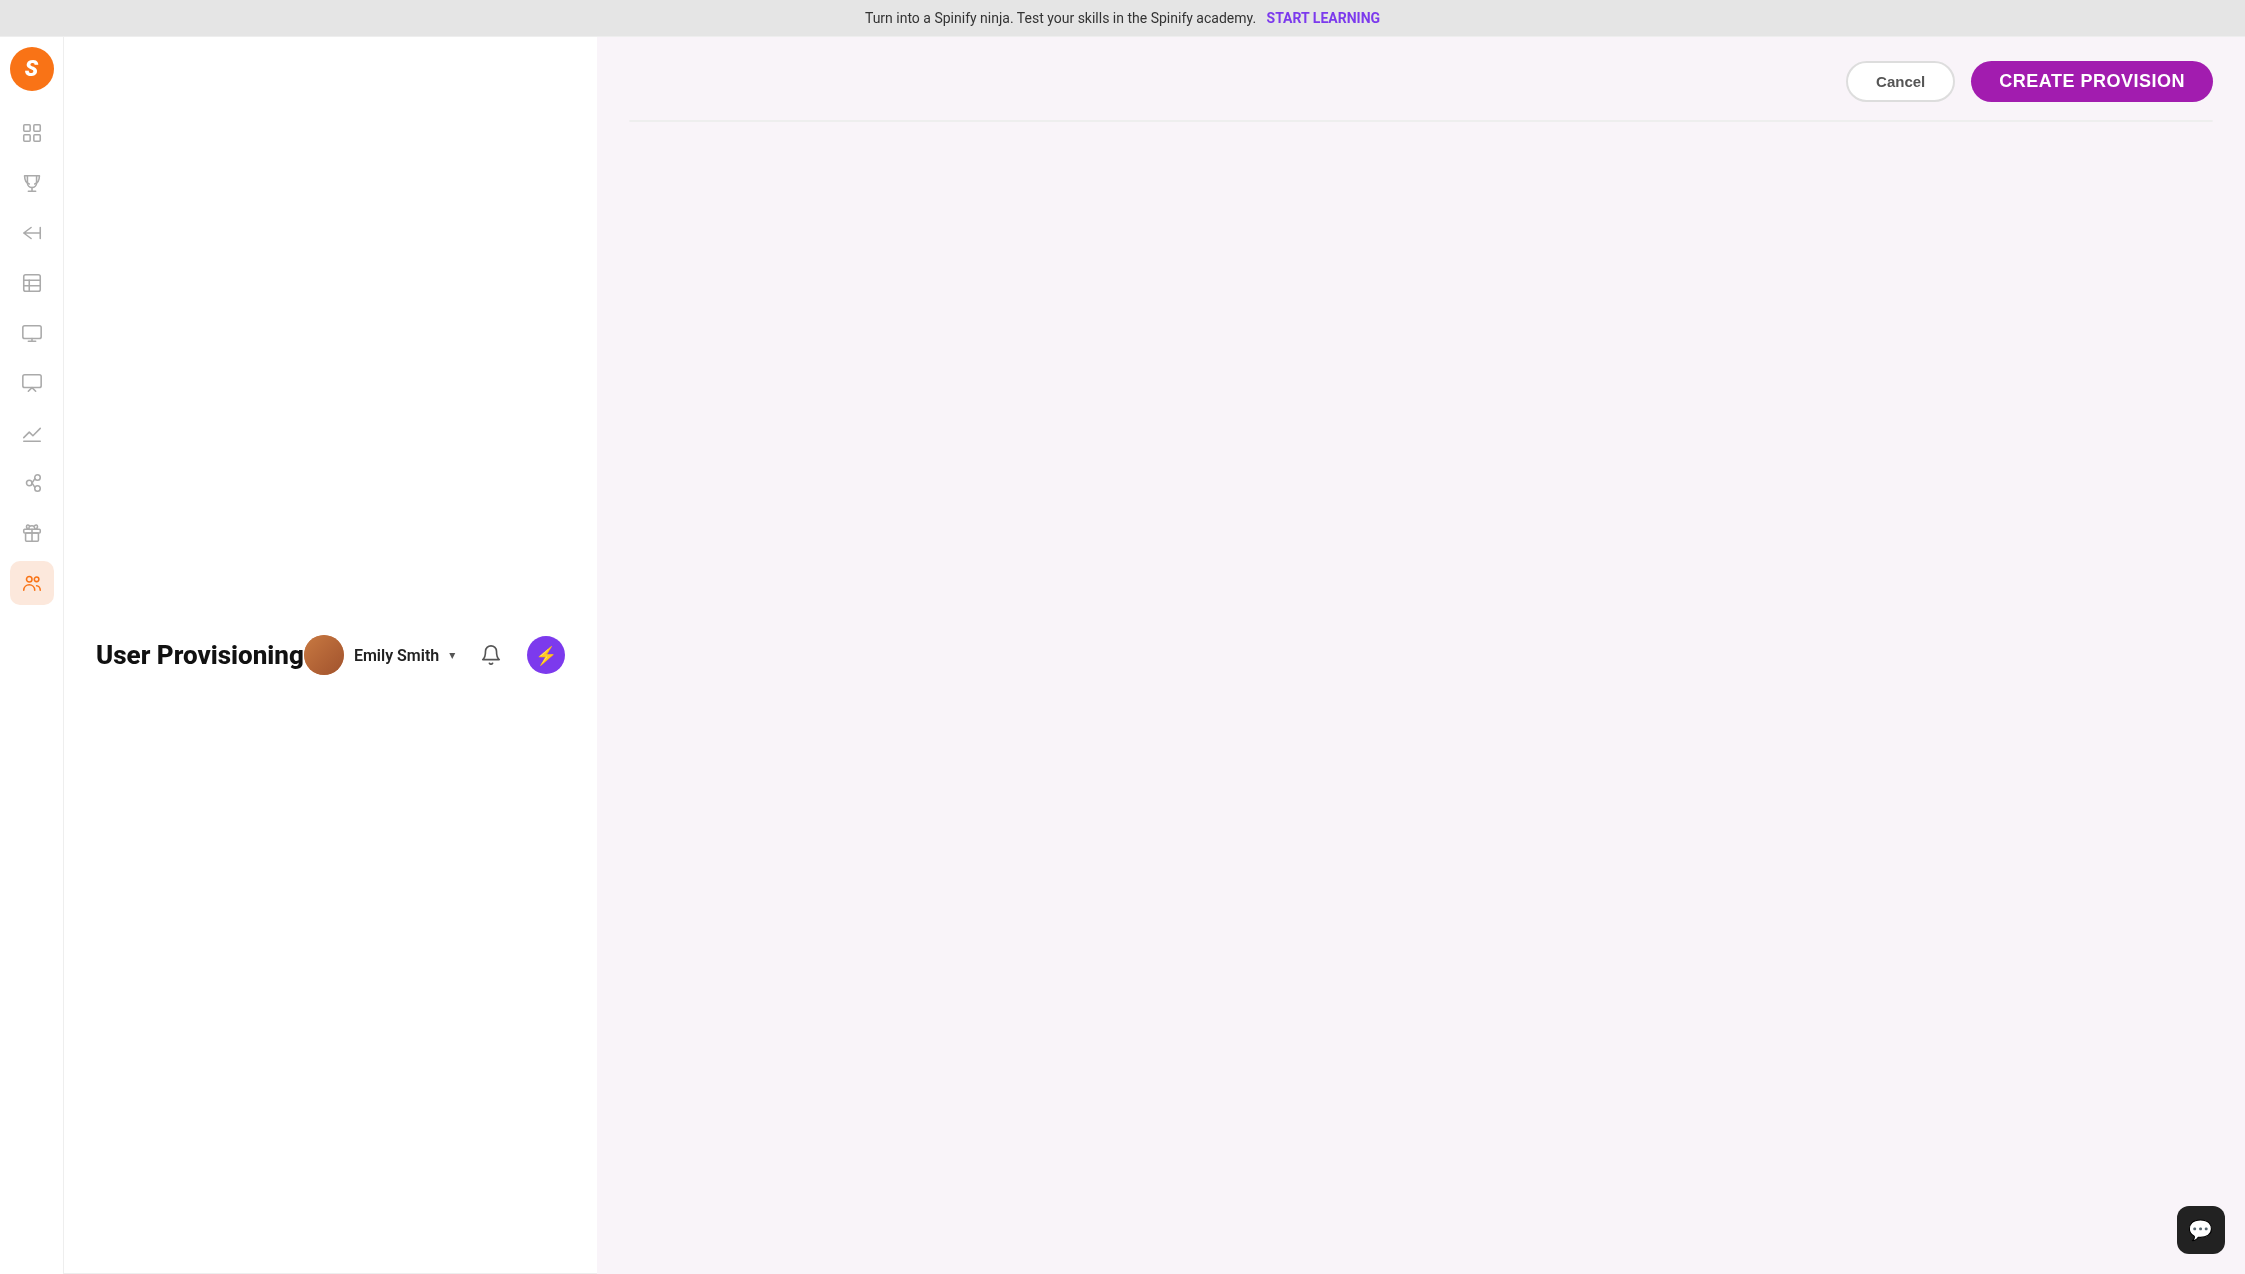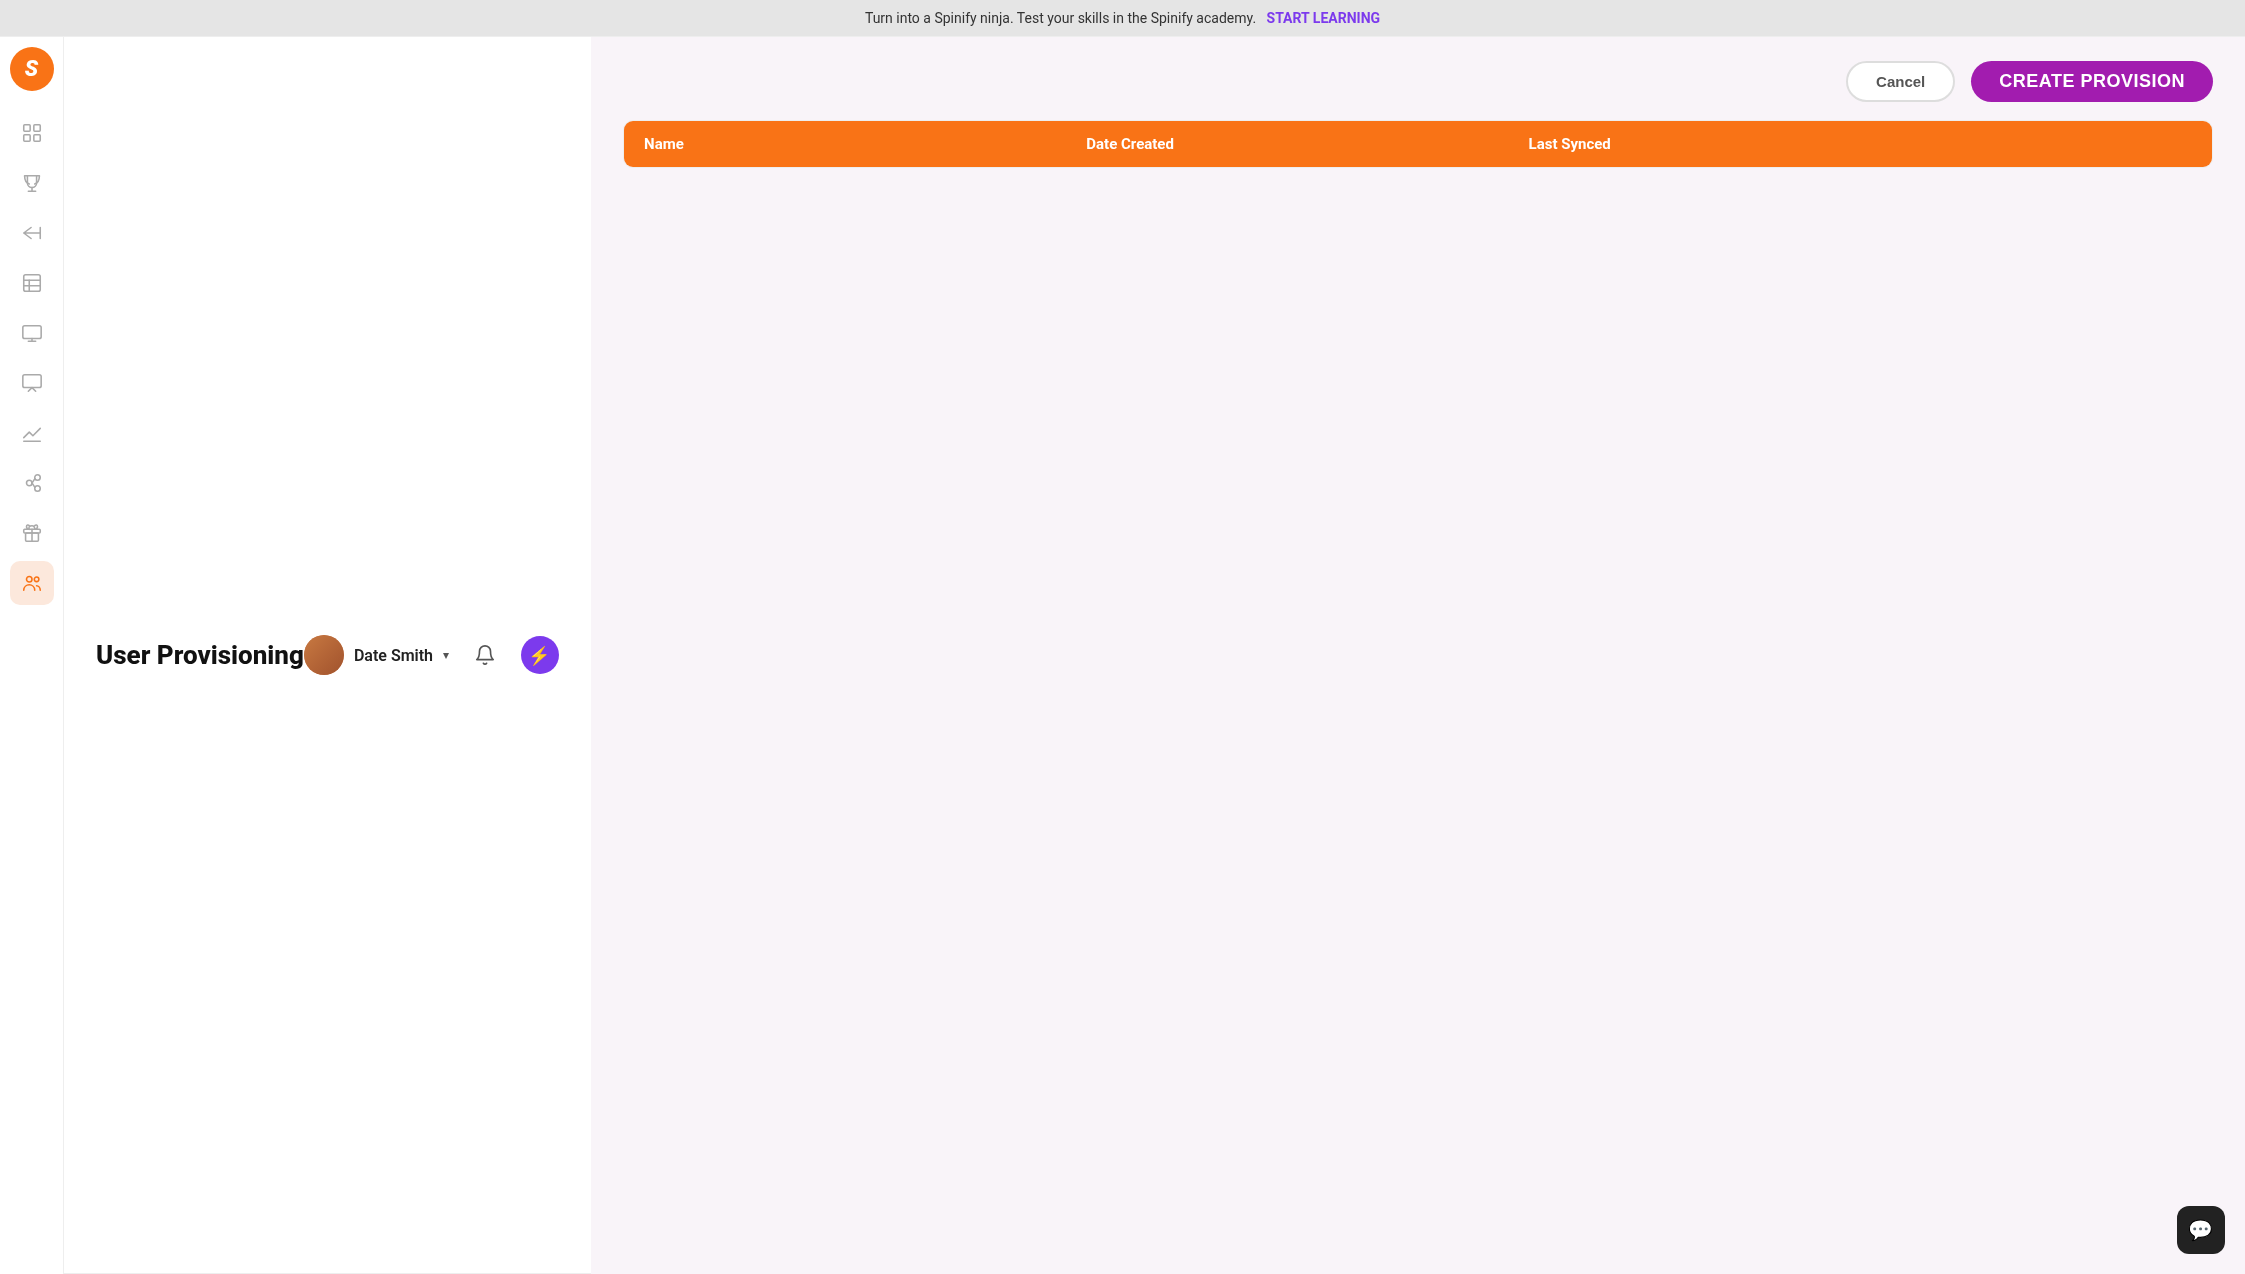--- a/index.html
+++ b/index.html
@@ -360,21 +360,21 @@
 
   <div class="content-area">
 
     <header class="header">
       <h1 class="page-title">User Provisioning</h1>
       <div class="header-right">
         <div class="user-profile">
           <div class="avatar">
             <div class="avatar-inner"></div>
           </div>
-          <span class="user-name">Date Smith</span>
+          <span class="user-name">Emily Smith</span>
           <span class="chevron-icon">▾</span>
         </div>
         <div class="notification-btn">
           <svg viewBox="0 0 24 24">
               <path d="M18 8A6 6 0 106 8c0 7-3 9-3 9h18s-3-2-3-9M13.73 21a2 2 0 01-3.46 0"></path>
             </svg>
         </div>
         <div class="bolt-btn">
           <span>⚡</span>
         </div>
@@ -382,25 +382,20 @@
     </header>
 
     <main class="main-content">
 
       <div class="toolbar">
         <button class="btn-cancel">Cancel</button>
         <button class="btn-create">CREATE PROVISION</button>
       </div>
 
       <div class="table-container">
-        <div class="table-header">
-          <div class="table-header-cell">Name</div>
-          <div class="table-header-cell">Date Created</div>
-          <div class="table-header-cell">Last Synced</div>
-        </div>
       </div>
     </main>
   </div>
 </div>
 
 <div class="chat-button">
   <span>💬</span>
 </div>
 
 </body></html>

